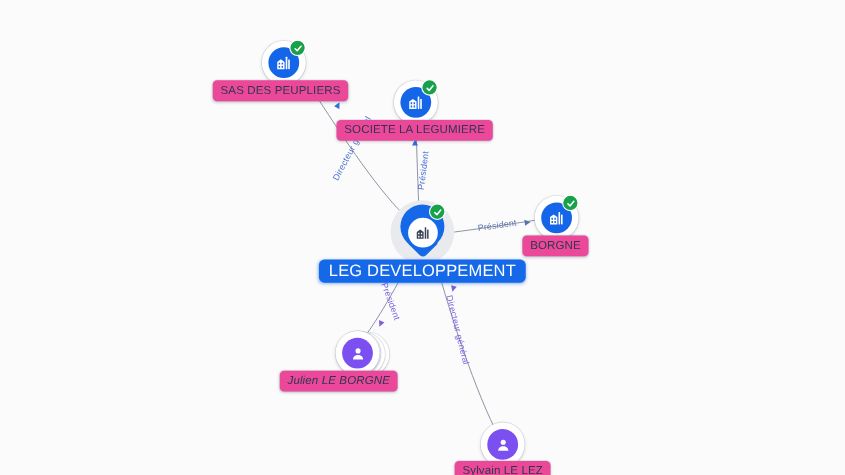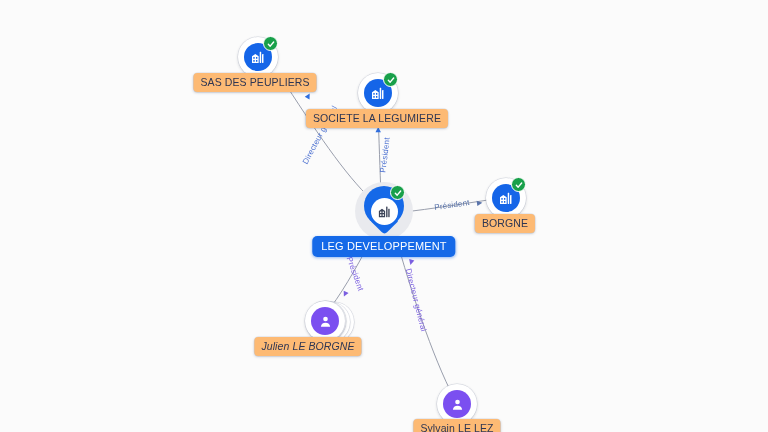--- a/index.html
+++ b/index.html
@@ -60,29 +60,29 @@
   .stack i:nth-child(1){margin:-19px 0 0 -11px;}
   .stack i:nth-child(2){margin:-19.5px 0 0 -15px;}
   .stack i:nth-child(3){margin:-20px 0 0 -19px;}
 
   
   .label{
     position:absolute;transform:translate(-50%,0);
     white-space:nowrap;
     font-size:10.5px;line-height:13px;
     color:#2e3653;
-    background:#fdba74;
+    background:#ec4899;
     padding:3px 7px 3px 7px;
     border-radius:4px;
     box-shadow:0 1px 2.5px rgba(30,40,70,.20),0 0 0 .5px rgba(150,158,180,.28);
     z-index:6;cursor:pointer;letter-spacing:.1px;
   }
   .label.primary{
     background:#1569e8;color:#ffffff;
-    font-size:11px;padding:4px 9px;
+    font-size:15px;padding:4px 9px;
     border-radius:5px;
     box-shadow:0 1px 3px rgba(21,105,232,.45);
     letter-spacing:.15px;
   }
 
   
   .halo{
     position:absolute;left:50%;top:50%;
     width:58px;height:58px;margin:-29px 0 0 -29px;
     border-radius:50%;

